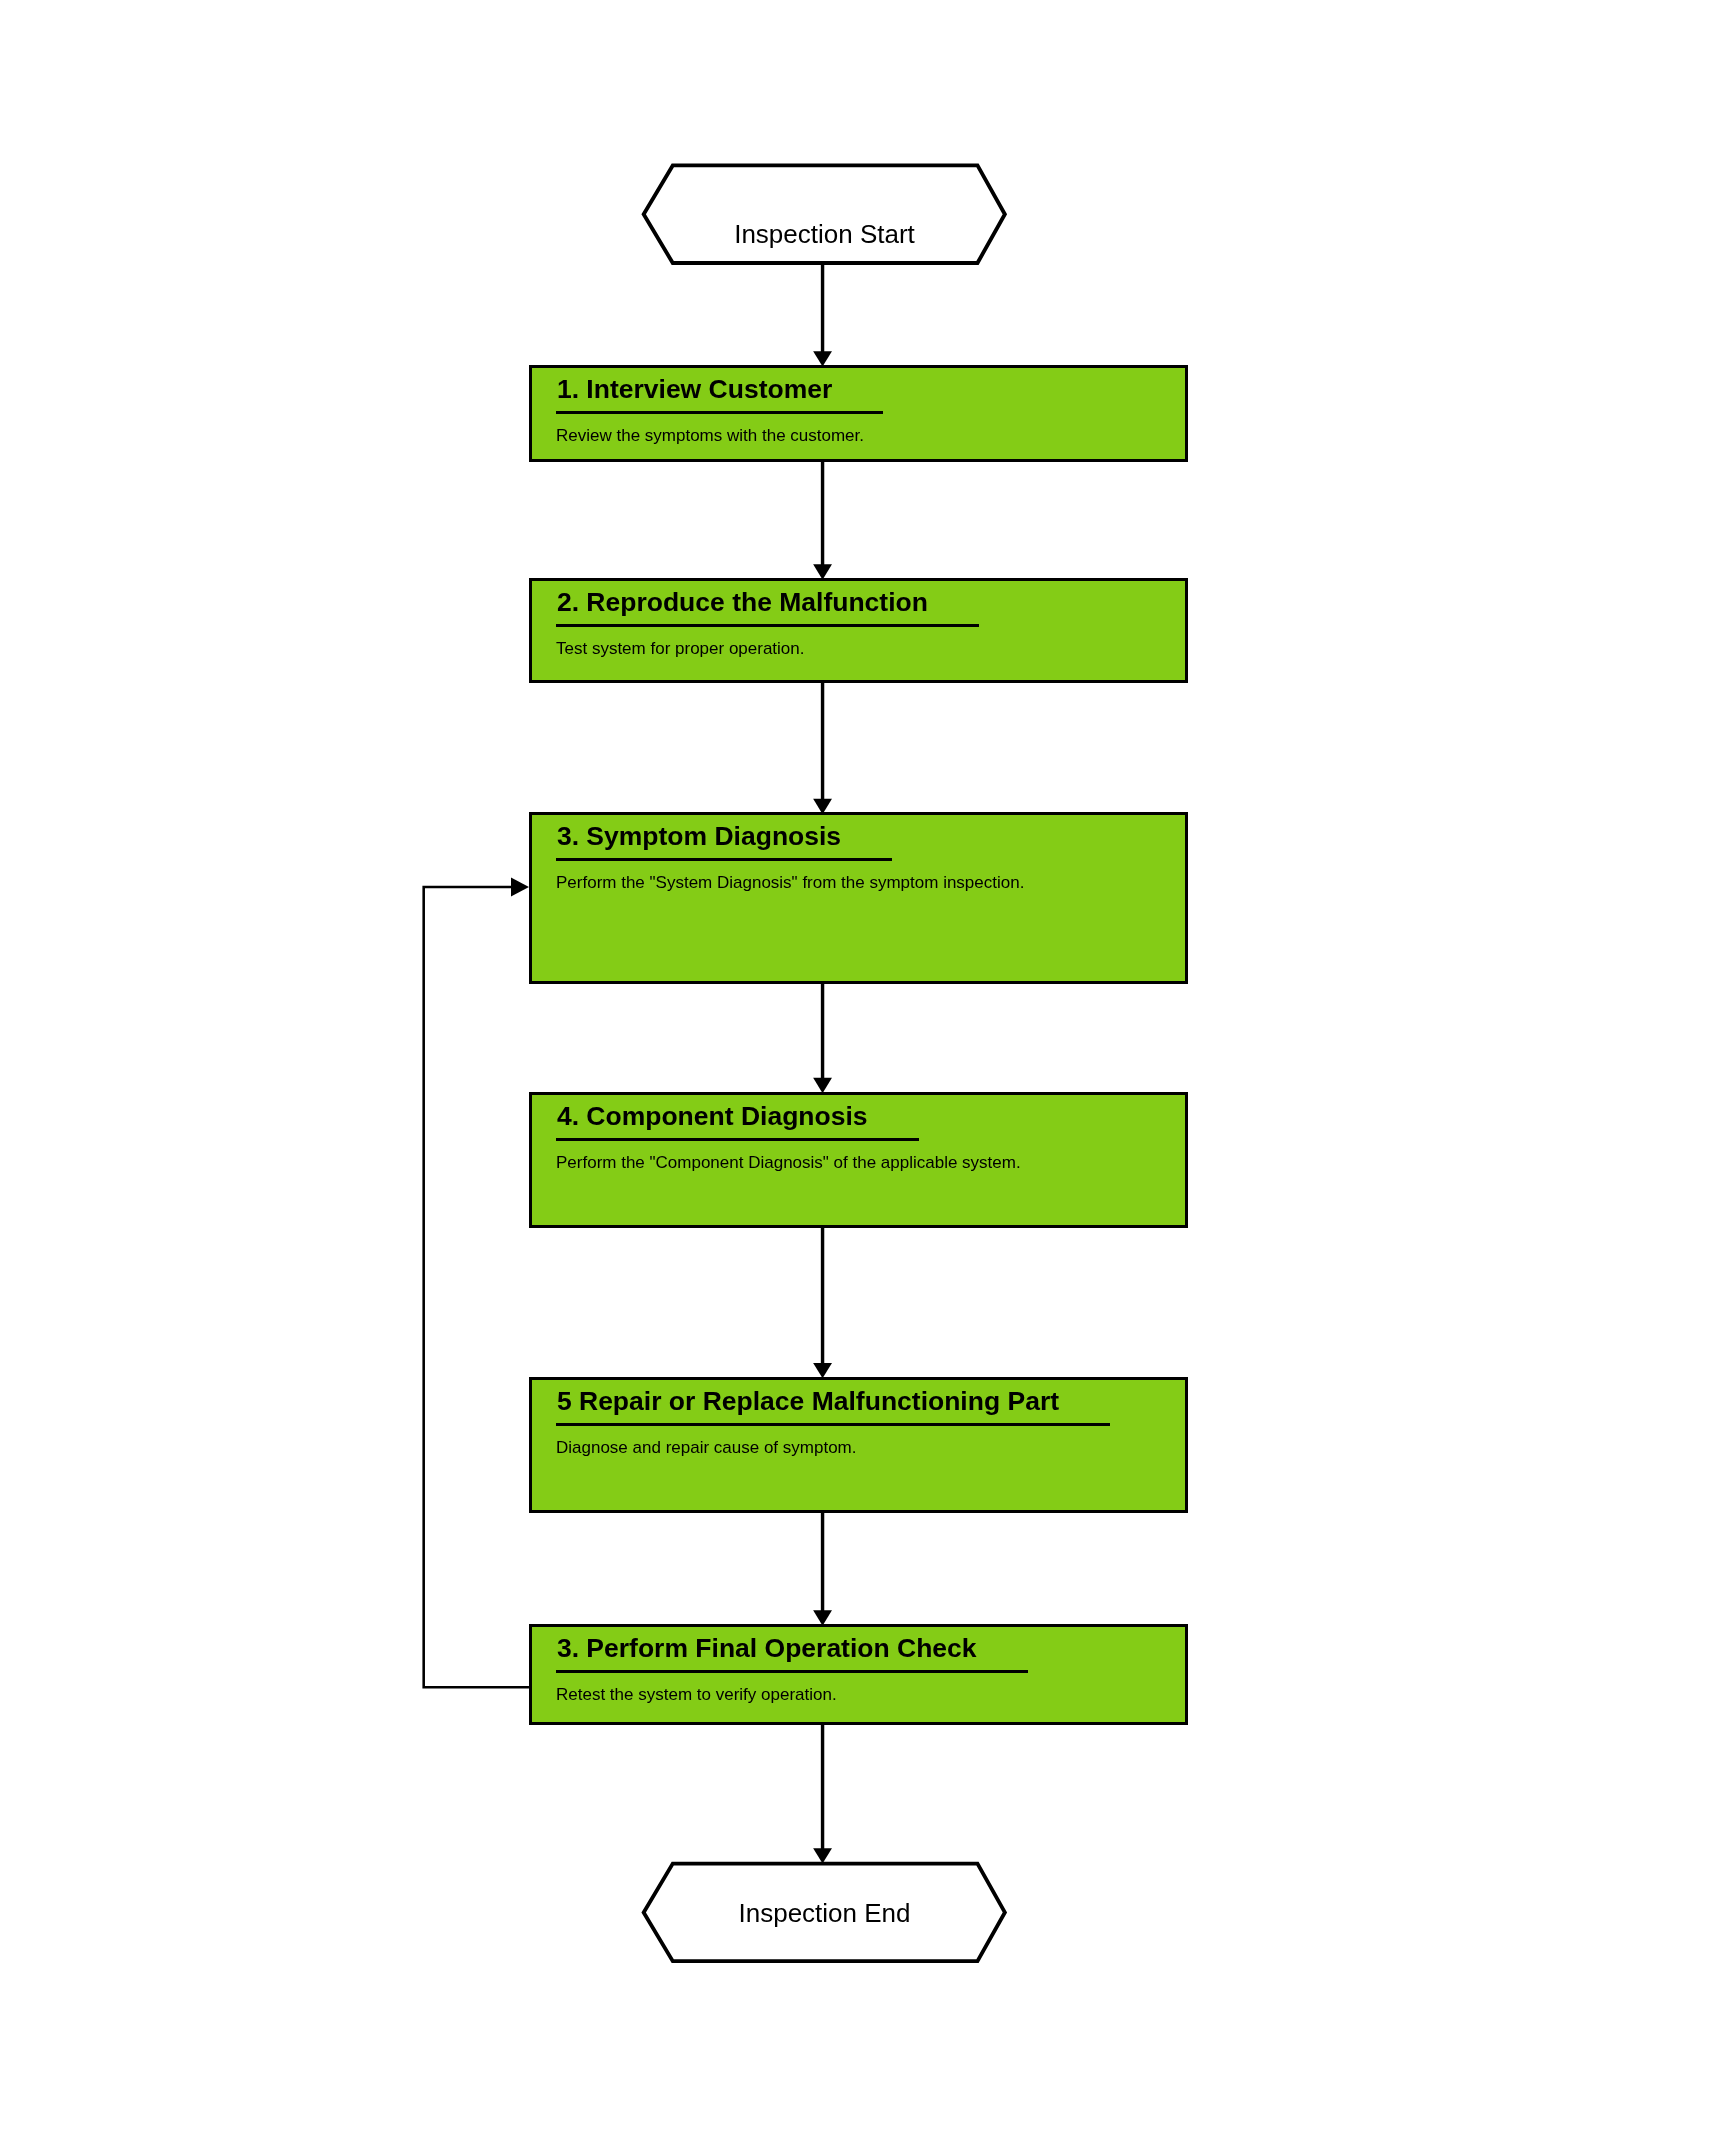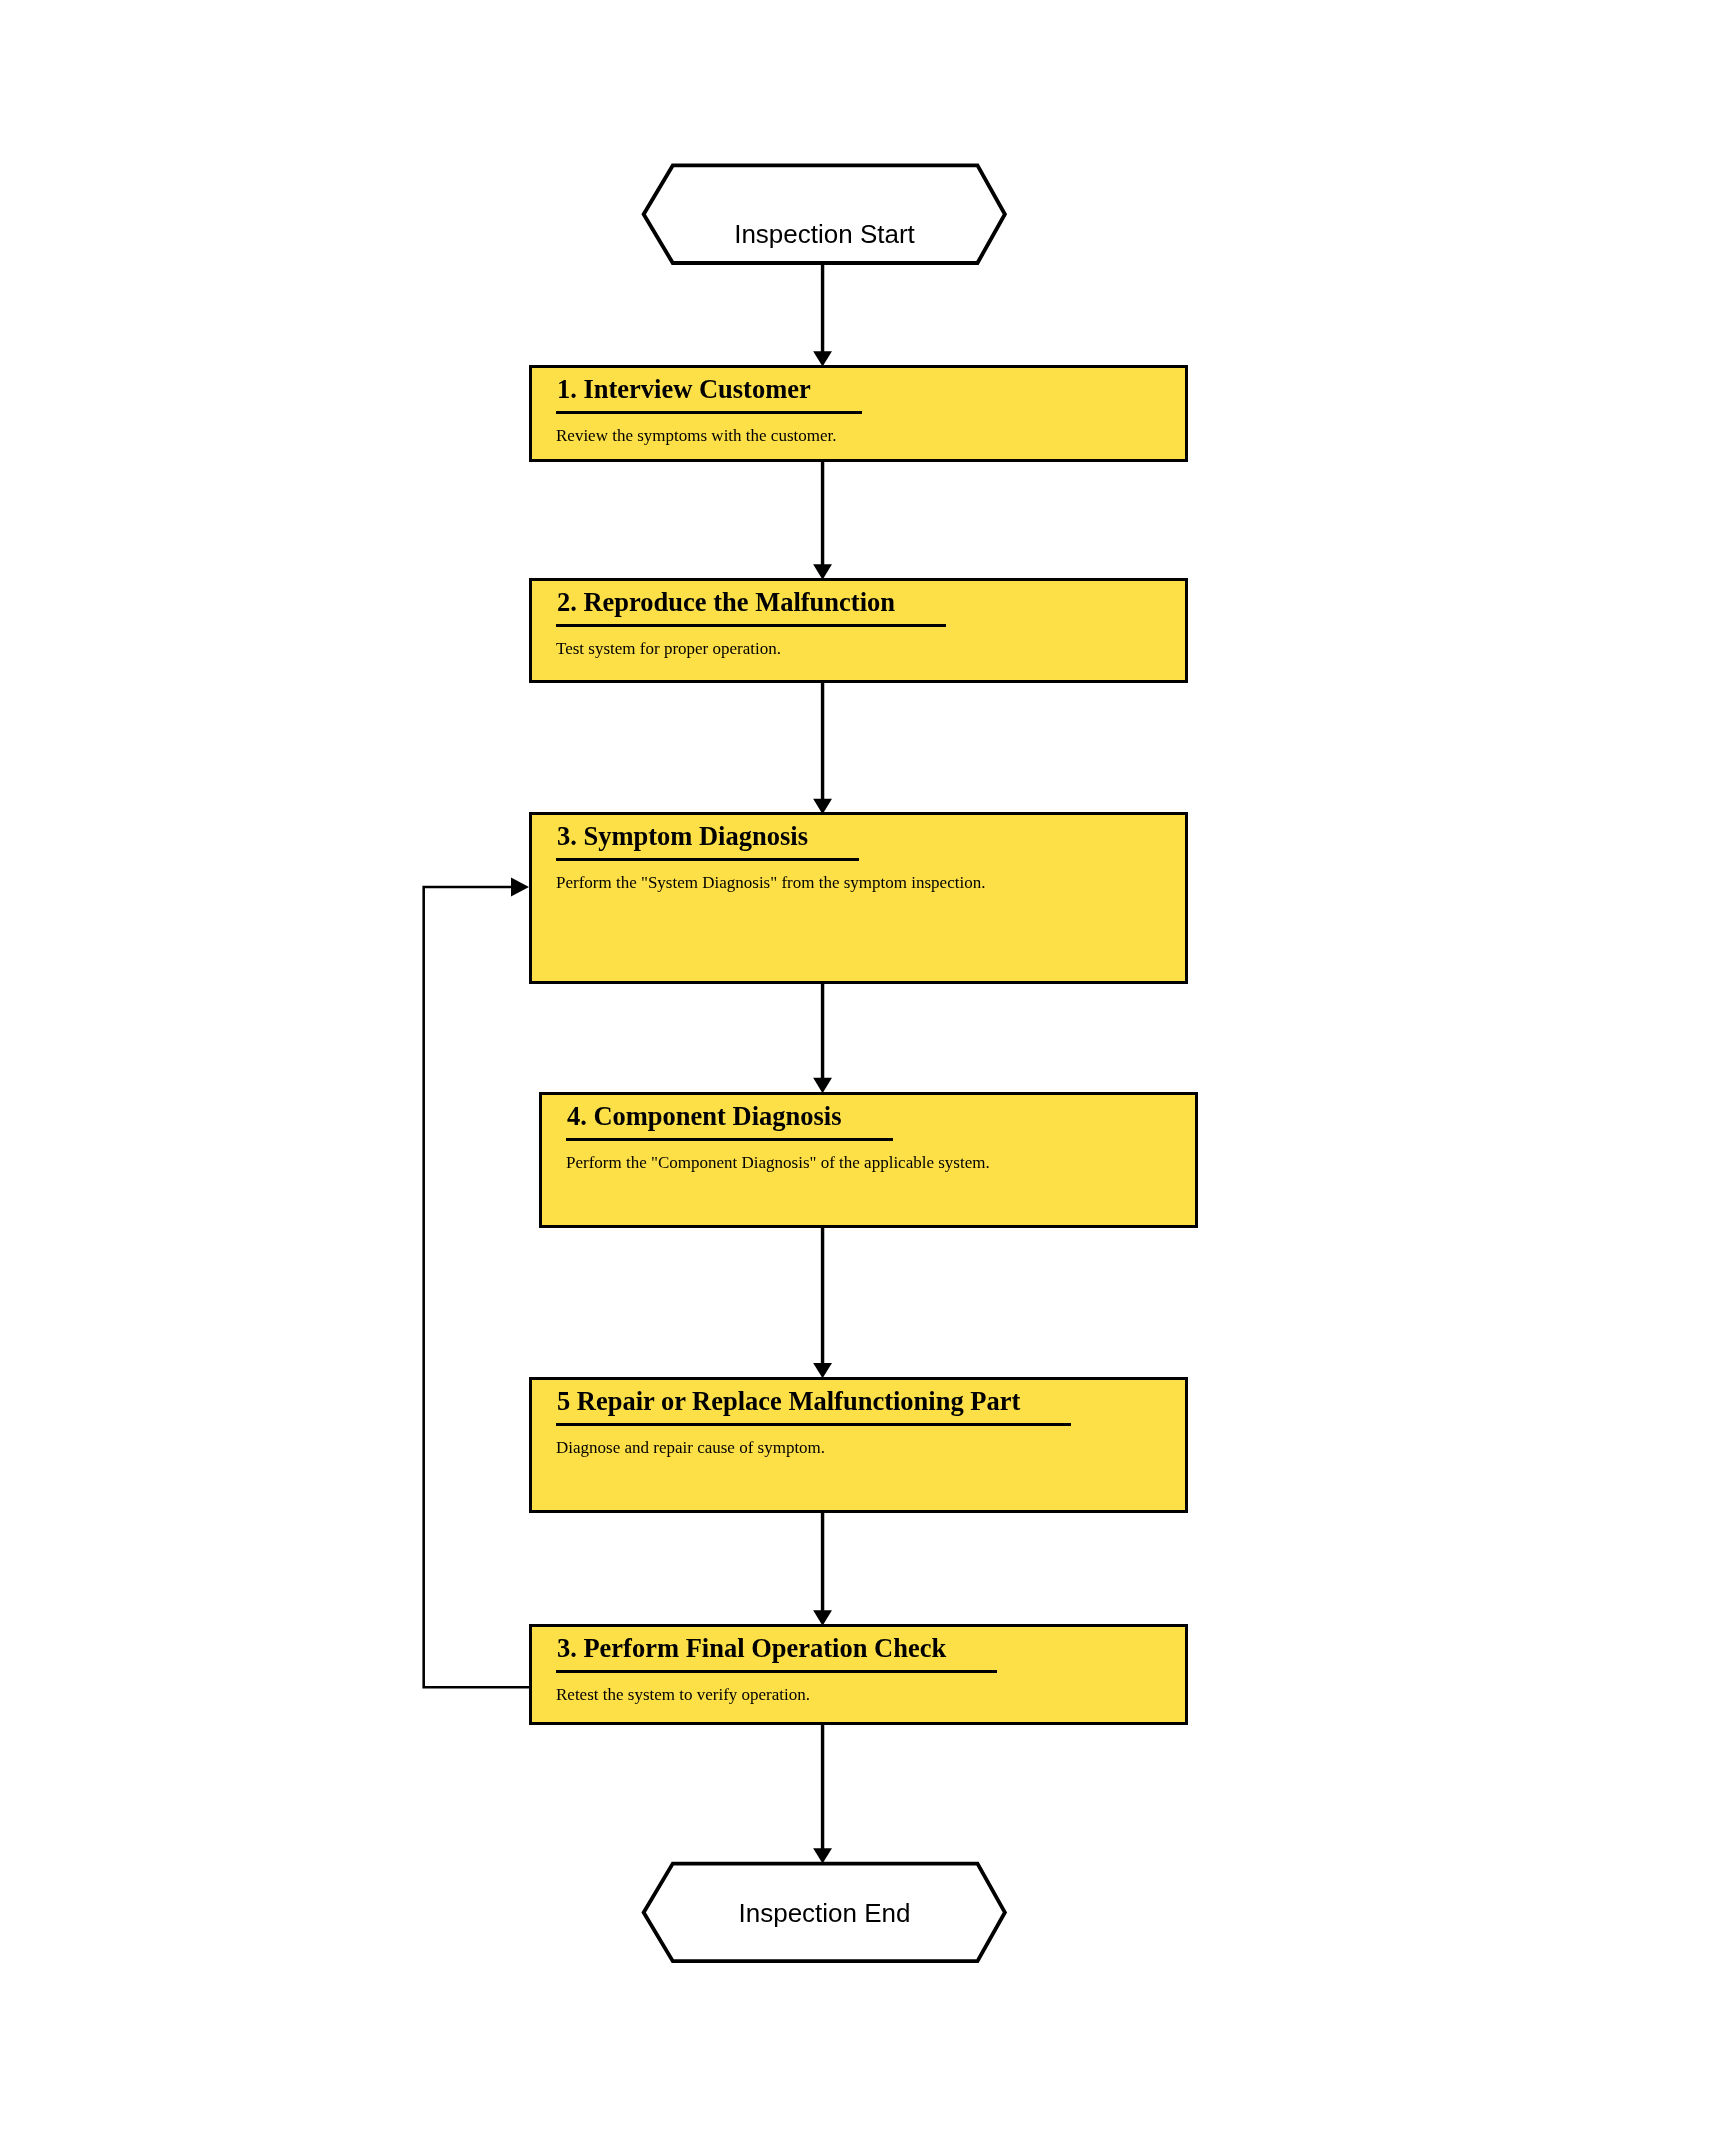--- a/index.html
+++ b/index.html
@@ -35,28 +35,27 @@
     white-space: nowrap;
   }
   #start-label { top: 165px; margin-top: 20px; }
   #end-label   { top: 1864px; }
   .step-box {
     position: absolute;
     left: 529px;
     width: 659px;
     border: 3.4px solid #000000;
     box-sizing: border-box;
-    background: #fde047;
+    background: #84cc16;
     padding: 6px 24px 0 24px;
-    font-family: Liberation Serif, serif;
   }
   #step-1 { top: 365px;  height: 97px; }
   #step-2 { top: 578px;  height: 105px; }
   #step-3 { top: 812px;  height: 172px; }
-  #step-4 { top: 1092px; height: 136px; margin-left: 10px; }
+  #step-4 { top: 1092px; height: 136px; }
   #step-5 { top: 1377px; height: 136px; }
   #step-6 { top: 1624px; height: 101px; }
   .step-title {
     display: inline-block;
     font-size: 26.5px;
     line-height: 30px;
     font-weight: bold;
     white-space: nowrap;
     border-bottom: 3.4px solid #000000;
     padding: 0 51px 6.8px 0.9px;

